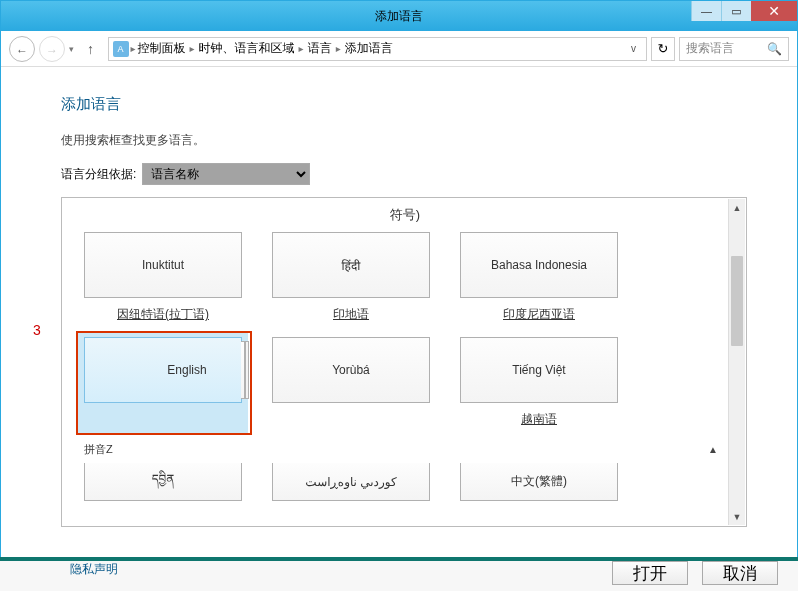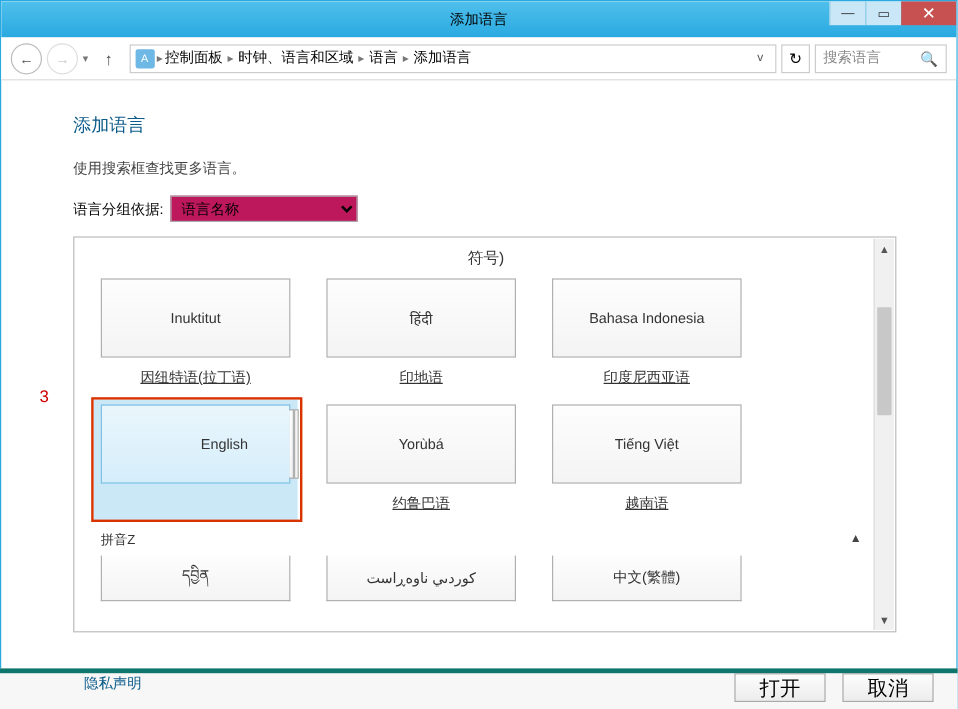--- a/index.html
+++ b/index.html
@@ -25,21 +25,21 @@
   .crumb-sep { color: #777; font-size: 10px; }
   .addr-dropdown { margin-left: auto; padding: 0 6px; color: #555; font-size: 10px; cursor: pointer; }
   .refresh { width: 24px; height: 24px; border: 1px solid #ccc; display: flex; align-items: center; justify-content: center; font-size: 13px; cursor: pointer; }
   .search-box { width: 110px; height: 24px; border: 1px solid #ccc; display: flex; align-items: center; padding: 0 6px; justify-content: space-between; color: #888; font-size: 12px; }
 
   
   .content { padding: 28px 50px 10px 60px; }
   .page-title { color: #0a5a8a; font-size: 15px; font-weight: normal; margin-bottom: 18px; }
   .hint { font-size: 12px; color: #444; margin-bottom: 14px; }
   .group-row { display: flex; align-items: center; gap: 6px; font-size: 12px; margin-bottom: 12px; }
-  .group-select { height: 22px; width: 156px; border: 1px solid #aaa; font-size: 12px; padding: 0 4px; background: #be185d; }
+  .group-select { height: 22px; width: 168px; border: 1px solid #aaa; font-size: 12px; padding: 0 4px; background: #a3a3a3; }
 
   
   .panel-wrap { position: relative; }
   .panel { border: 1px solid #bbb; height: 330px; overflow: hidden; position: relative; background: #fff; }
   .panel-inner { padding: 10px 20px 10px 22px; }
   .section-title-top { text-align: center; font-size: 13px; color: #333; margin-top: -2px; margin-bottom: 8px; }
   .section-header { font-size: 11px; color: #333; margin-top: 10px; margin-bottom: 6px; display: flex; justify-content: space-between; align-items: center; padding-right: 8px; }
   .section-collapse { font-size: 10px; color: #444; cursor: pointer; }
 
   .grid { display: flex; gap: 30px; margin-bottom: 14px; }
@@ -138,21 +138,20 @@
             <div class="lang-sub">印度尼西亚语</div>
           </div>
         </div>
 
         <div class="grid" style="position:relative;">
           <div class="lang-col selected">
             <div class="lang-tile stack">English</div>
           </div>
           <div class="lang-col">
             <div class="lang-tile">Yorùbá</div>
-            <div class="lang-sub">约鲁巴语</div>
           </div>
           <div class="lang-col">
             <div class="lang-tile">Tiếng Việt</div>
             <div class="lang-sub">越南语</div>
           </div>
           <div class="select-marker" style="left:-8px; top:-6px; width:176px; height:104px;"></div>
         </div>
 
         <div class="section-header">
           <span>拼音Z</span>

